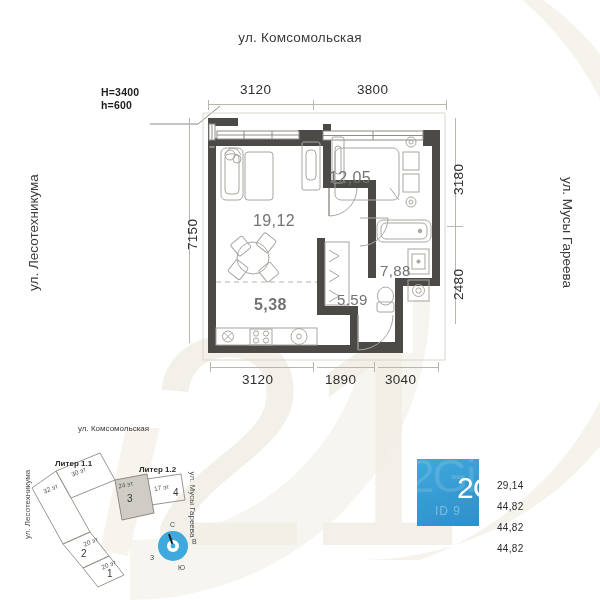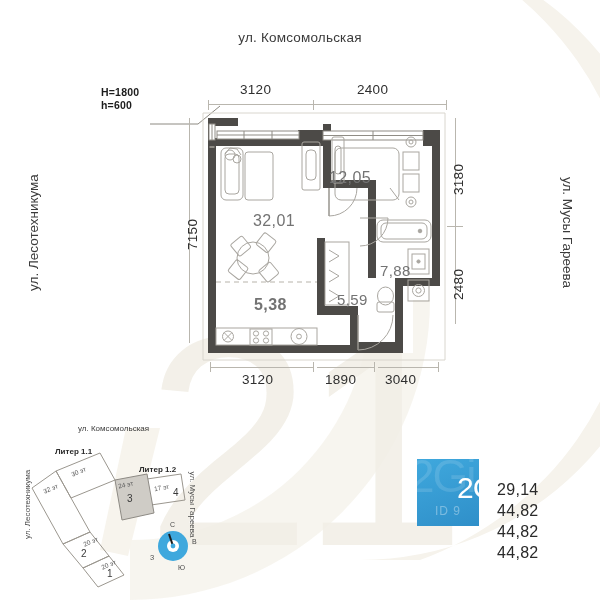--- a/index.html
+++ b/index.html
@@ -127,21 +127,21 @@
     position: absolute;
     left: -8px; top: -6px;
     font-size: 46px;
     color: rgba(255,255,255,.13);
     line-height: 1;
     letter-spacing: -2px;
   }
   .areas {
     position: absolute;
     left: 497px; top: 478px;
-    font-size: 16px;
+    font-size: 10px;
     color: #2a2a2a;
     line-height: 1.52;
     letter-spacing: .3px;
   }
   .areas div { height: 21px; }
 </style>
 </head>
 <body>
 
 <div id="root">
@@ -159,34 +159,34 @@
     <g fill="#f2efe7" opacity=".9">
       <text x="300" y="545" font-family="Liberation Sans, sans-serif" font-size="300" text-anchor="middle" letter-spacing="-12">21</text>
     </g>
   </svg>
 
   <div class="abs street-top">ул. Комсомольская</div>
   <div class="abs street-left">ул. Лесотехникума</div>
   <div class="abs street-right">ул. Мусы Гареева</div>
 
   <div class="abs hnote" style="left:101px; top:86px;">
-    <div>H=1800</div>
+    <div>H=3400</div>
     <div>h=600</div>
   </div>
   <svg class="abs" style="left:150px; top:100px;" width="80" height="35">
     <path d="M0 24 L48 24 L70 6" stroke="#8d8a82" stroke-width="1" fill="none"></path>
   </svg>
 
   <div class="abs hline" style="left:208px; top:104px; width:105px;"></div>
   <div class="abs hline" style="left:313px; top:104px; width:133px;"></div>
   <div class="abs vline" style="left:208px; top:100px; height:10px;"></div>
   <div class="abs vline" style="left:313px; top:100px; height:10px;"></div>
   <div class="abs vline" style="left:446px; top:100px; height:10px;"></div>
   <div class="abs dim" style="left:240px; top:82px;">3120</div>
-  <div class="abs dim" style="left:357px; top:82px;">2400</div>
+  <div class="abs dim" style="left:357px; top:82px;">3800</div>
 
   <div class="abs dim" style="left:244px; top:131px;">3075</div>
   <div class="abs dim" style="left:353px; top:131px;">2090</div>
 
   <div class="abs vline" style="left:189px; top:118px; height:225px;"></div>
   <div class="abs dim vert" style="left:185px; top:250px;">7150</div>
 
   <div class="abs dim vert small" style="left:229px; top:165px;">1280</div>
 
   <div class="abs vline" style="left:455px; top:118px; height:108px;"></div>
@@ -361,21 +361,21 @@
 
       <path d="M165 108 L193 108 A28 28 0 0 1 165 136"></path>
 
       <path d="M163 205 L163 240 A35 35 0 0 0 198 205"></path>
       <line x1="163" y1="205" x2="163" y2="240" stroke="#8e8b85"></line>
     </g>
 
     <g stroke="#d4d1c9" stroke-width="1" fill="none"></g>
   </svg>
 
-  <div class="area big" style="left:253px; top:212px;">32,01</div>
+  <div class="area big" style="left:253px; top:212px;">19,12</div>
   <div class="area big" style="left:329px; top:169px;">12,05</div>
   <div class="area big" style="left:254px; top:296px;font-weight:bold;">5,38</div>
   <div class="area" style="left:337px; top:283px;margin-top:8px;">5,59</div>
   <div class="area" style="left:380px; top:262px;">7,88</div>
 
   <div class="mapwrap">
 
     <svg width="230" height="165" viewBox="0 0 230 165">
 
       <path d="M118 0 L152 0 L120 128 L92 122 Z" fill="#f7f4ed"></path>
@@ -401,21 +401,21 @@
         <path d="M165 118 L161 106" stroke="#1a1a1a" stroke-width="2" fill="none"></path>
         <circle cx="165" cy="118" r="2.4" fill="#3fa8dd"></circle>
       </g>
     </svg>
 
     
     <div class="maptxt" style="left:70px; top:-4px; font-size:8px; color:#3a3a3a;">ул. Комсомольская</div>
     <div class="maptxt" style="left:-26px; top:72px; width:90px; text-align:center; transform:rotate(-90deg); font-size:8px;">ул. Лесотехникума</div>
     <div class="maptxt" style="left:139px; top:72px; width:90px; text-align:center; transform:rotate(90deg); font-size:8px;">ул. Мусы Гареева</div>
 
-    <div class="maptxt b" style="left:47px; top:19px;">Литер 1.1</div>
+    <div class="maptxt b" style="left:47px; top:31px;">Литер 1.1</div>
     <div class="maptxt b" style="left:131px; top:37px;text-align:right;">Литер 1.2</div>
 
     <div class="maptxt tiny" style="left:63px; top:40px; transform:rotate(-22deg);">30 эт</div>
     <div class="maptxt tiny" style="left:35px; top:57px; transform:rotate(-22deg);">32 эт</div>
     <div class="maptxt tiny" style="left:110px; top:53px; transform:rotate(-12deg);">24 эт</div>
     <div class="maptxt tiny" style="left:146px; top:56px; transform:rotate(-9deg);">17 эт</div>
     <div class="maptxt tiny" style="left:75px; top:110px; transform:rotate(-22deg);">20 эт</div>
     <div class="maptxt tiny" style="left:93px; top:133px; transform:rotate(-22deg);">20 эт</div>
 
     <div class="maptxt n" style="left:119px; top:65px;">3</div>

